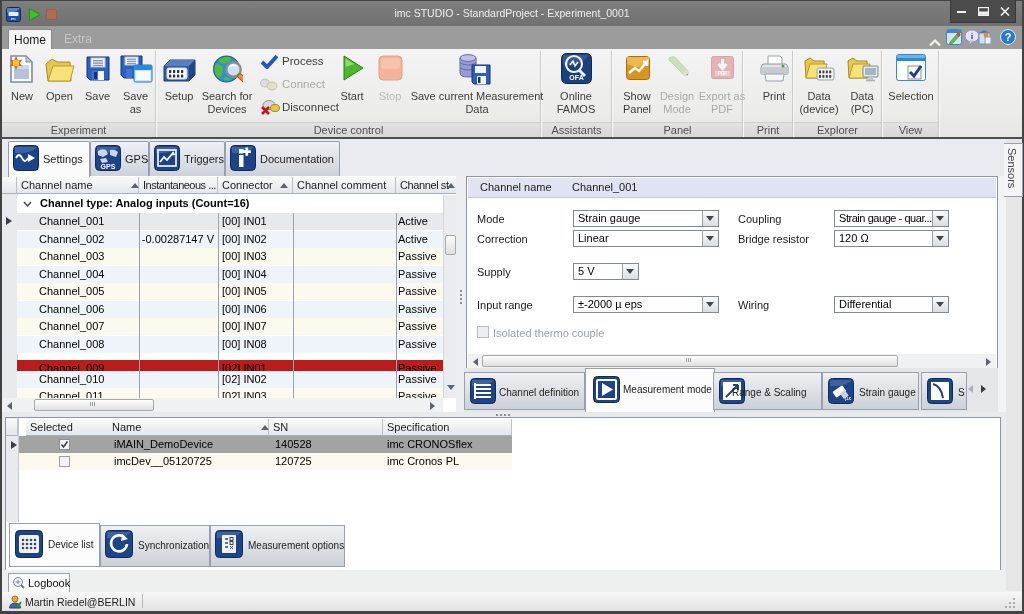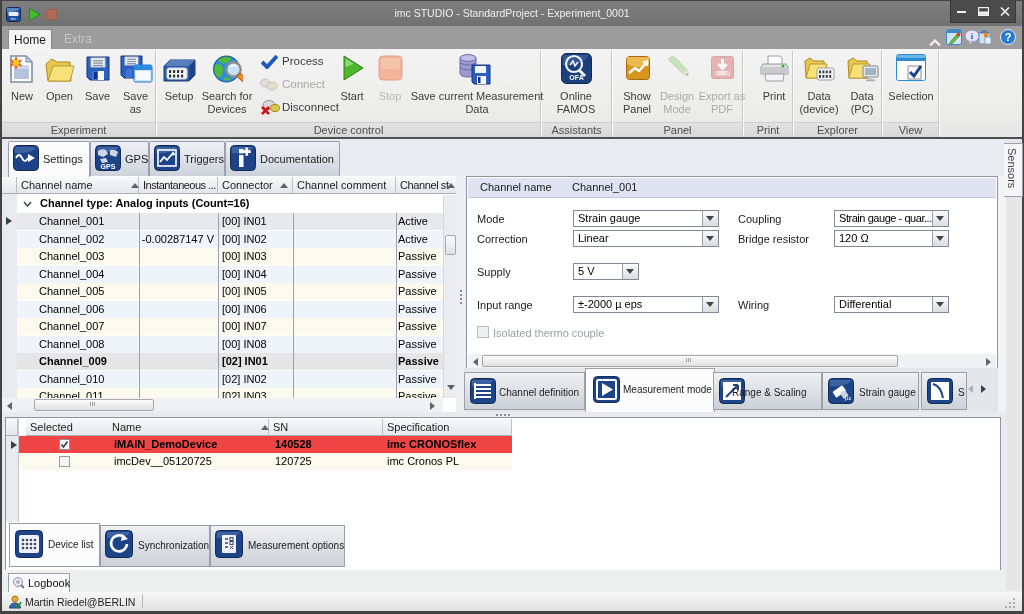--- a/index.html
+++ b/index.html
@@ -463,21 +463,21 @@
 <div class="lrow" style="top:105px;background:#fcfaee;">
         <span class="c1">Channel_007</span>
         <span class="c3">[00] IN07</span>
         <span class="c5">Passive</span>
       </div>
 <div class="lrow" style="top:122.5px;background:#eff3fa;">
         <span class="c1">Channel_008</span>
         <span class="c3">[00] IN08</span>
         <span class="c5">Passive</span>
       </div>
-<div class="lrow" style="top:140px;background:#e5e5e5;font-weight:bold;">
+<div class="lrow" style="top:147px;background:#b91c1c;">
         <span class="c1">Channel_009</span>
         <span class="c3">[02] IN01</span>
         <span class="c5">Passive</span>
       </div>
 <div class="lrow" style="top:157.5px;background:#eff3fa;">
         <span class="c1">Channel_010</span>
         <span class="c3">[02] IN02</span>
         <span class="c5">Passive</span>
       </div>
 <div class="lrow" style="top:175px;background:#fcfaee;">
@@ -610,21 +610,21 @@
 <div class="abs" style="left:2px;top:412px;width:1020px;height:5px;background:#e8eaee;">
 <div class="abs" style="left:494px;top:2px;width:2px;height:2px;background:#8a8f98;box-shadow:4px 0 #8a8f98,8px 0 #8a8f98,12px 0 #8a8f98;"></div>
 </div>
 <div id="bpanel">
 <div class="abs" style="left:0;top:0;width:12px;height:104px;background:#e9eaed;border-right:1px solid #c6cad0;"></div>
 <div class="hdr" style="left:0px;top:1px;width:12px;"></div>
 <div class="hdr" style="left:12px;top:1px;width:90px;margin-left:8px;">Selected</div>
 <div class="hdr" style="left:102px;top:1px;width:161px;">Name<span class="sorta" style="left:153px;"></span></div>
 <div class="hdr" style="left:263px;top:1px;width:114px;">SN</div>
 <div class="hdr" style="left:377px;top:1px;width:129px;">Specification</div>
-<div class="brow" style="top:18px;background:#ef4444;font-weight:bold;">
+<div class="brow" style="top:18px;background:#a3a3a3;">
 <svg class="abs" style="left:-9px;top:4px;" width="8" height="10" viewBox="0 0 8 10">
         <path d="M1 1 L7 5 L1 9 Z" fill="#3a3f46"></path>
       </svg>
 <span class="abs" style="left:40px;top:3px;"><svg width="11" height="11" viewBox="0 0 11 11">
           <rect x="0.5" y="0.5" width="10" height="10" fill="#f4f4f4" stroke="#8a9099"></rect>
           <path d="M2.5 5.5 L4.5 8 L8.5 2.5" stroke="#3a4046" stroke-width="1.6" fill="none"></path>
         </svg></span>
 <span class="abs" style="left:95px;top:2px;">iMAIN_DemoDevice</span>
 <span class="abs" style="left:256px;top:2px;">140528</span>
 <span class="abs" style="left:368px;top:2px;">imc CRONOSflex</span>

